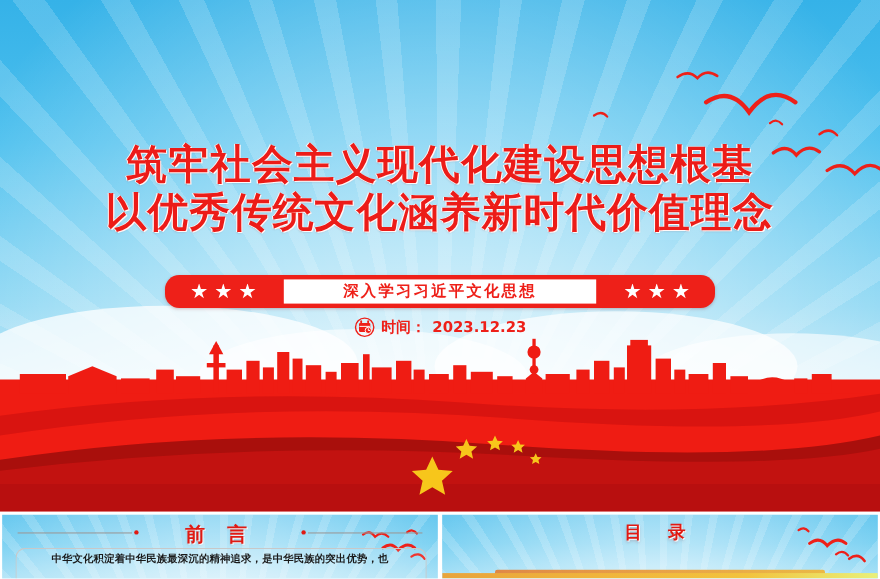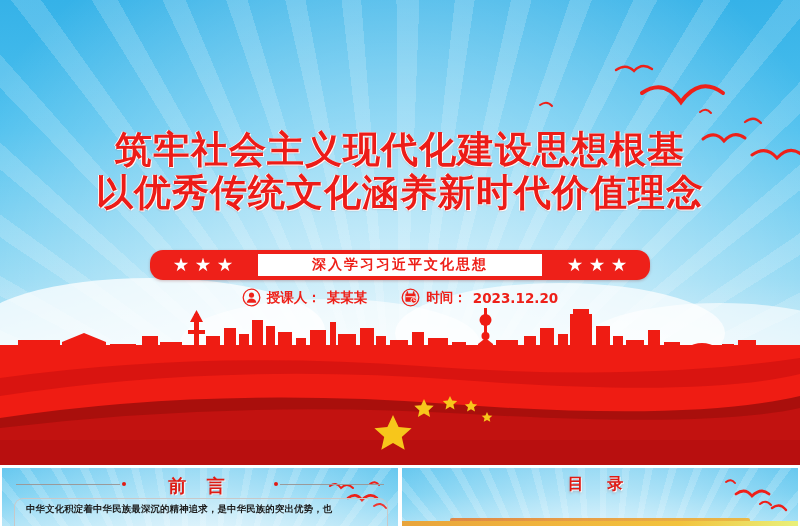--- a/index.html
+++ b/index.html
@@ -73,21 +73,21 @@
      text-shadow:1px 1px 0 rgba(255,255,255,.9),0 2px 3px rgba(120,0,0,.25);}
   .deco{position:absolute;top:16px;height:1px;background:#9a9a9a;}
   .deco.l{left:14px;width:104px;}
   .deco.r{right:14px;width:104px;}
   .deco-dot{position:absolute;top:14px;width:4px;height:4px;border-radius:50%;background:#e01a13;}
   .deco-dot.l{left:120px;}
   .deco-dot.r{right:120px;}
 
   .frame{position:absolute;left:12px;top:30px;width:372px;height:40px;
      border:1px solid #c8c8c8;border-bottom:none;border-radius:9px 9px 0 0;background:rgba(255,255,255,.10);}
-  .body-cn{position:absolute;left:24px;top:33px;width:348px;text-align:left;
+  .body-cn{position:absolute;left:24px;top:33px;width:348px;text-align:center;
      font-family:"DejaVu Sans","Liberation Sans",sans-serif;
      font-size:9.4px;font-weight:bold;color:#1a1a1a;line-height:15px;letter-spacing:.2px;}
   .toc-floor{position:absolute;left:0;bottom:0;width:100%;height:5px;
      background:linear-gradient(90deg,#e8a43c 0%,#f0b43c 35%,#f2c33d 70%,#e9f07a 100%);}
   .toc-shelf{position:absolute;left:48px;bottom:2px;width:300px;height:6px;
      background:linear-gradient(90deg,rgba(230,120,40,.85),rgba(240,180,50,.9));border-radius:2px 2px 0 0;}
 </style>
 </head>
 <body>
 
@@ -131,42 +131,33 @@
         <span class="banner-text">深入学习习近平文化思想</span>
       </div>
       <div class="banner-stars">
         <span class="star"></span>
         <span class="star"></span>
         <span class="star"></span>
       </div>
     </div>
 
     <div class="meta">
-      <div class="meta-item">
-        <svg class="meta-ico" viewBox="0 0 24 24">
-          <circle cx="12" cy="12" r="10.5" fill="none" stroke="#ee2019" stroke-width="1.6"></circle>
-          <circle cx="12" cy="9" r="3.2" fill="#ee2019"></circle>
-          <path d="M5.8 18.6 c0.6 -3.6 3.3 -5.4 6.2 -5.4 s5.6 1.8 6.2 5.4 z" fill="#ee2019"></path>
-        </svg>
-        <span class="meta-text">授课人：</span>
-        <span class="meta-text">某某某</span>
-      </div>
       <div class="meta-item">
         <svg class="meta-ico" viewBox="0 0 24 24">
           <circle cx="12" cy="12" r="10.5" fill="none" stroke="#ee2019" stroke-width="1.6"></circle>
           <rect x="5.5" y="7" width="13" height="10.5" rx="1.4" fill="#ee2019"></rect>
           <rect x="5.5" y="7" width="13" height="2.6" rx="1.2" fill="#ffffff" opacity=".0"></rect>
           <line x1="8" y1="5" x2="8" y2="8" stroke="#ee2019" stroke-width="2" stroke-linecap="round"></line>
           <line x1="16" y1="5" x2="16" y2="8" stroke="#ee2019" stroke-width="2" stroke-linecap="round"></line>
           <line x1="6" y1="11" x2="18" y2="11" stroke="#ffffff" stroke-width="1.1"></line>
           <circle cx="16.2" cy="15.6" r="3.6" fill="#ee2019" stroke="#ffffff" stroke-width="1.1"></circle>
           <path d="M16.2 13.6 v2.1 h1.7" stroke="#ffffff" stroke-width="1.1" fill="none" stroke-linecap="round"></path>
         </svg>
         <span class="meta-text">时间：</span>
-        <span class="meta-text">2023.12.20</span>
+        <span class="meta-text">2023.12.23</span>
       </div>
     </div>
 
     <svg class="scape" viewBox="0 0 800 165" preserveAspectRatio="none">
       <g fill="#ef1c13">
         <rect x="0" y="45" width="800" height="120"></rect>
 
         <rect x="18" y="40" width="42" height="18"></rect>
         <path d="M62 42 l22 -9 l22 9 v16 h-44 z"></path>
         <rect x="110" y="44" width="26" height="14"></rect>

